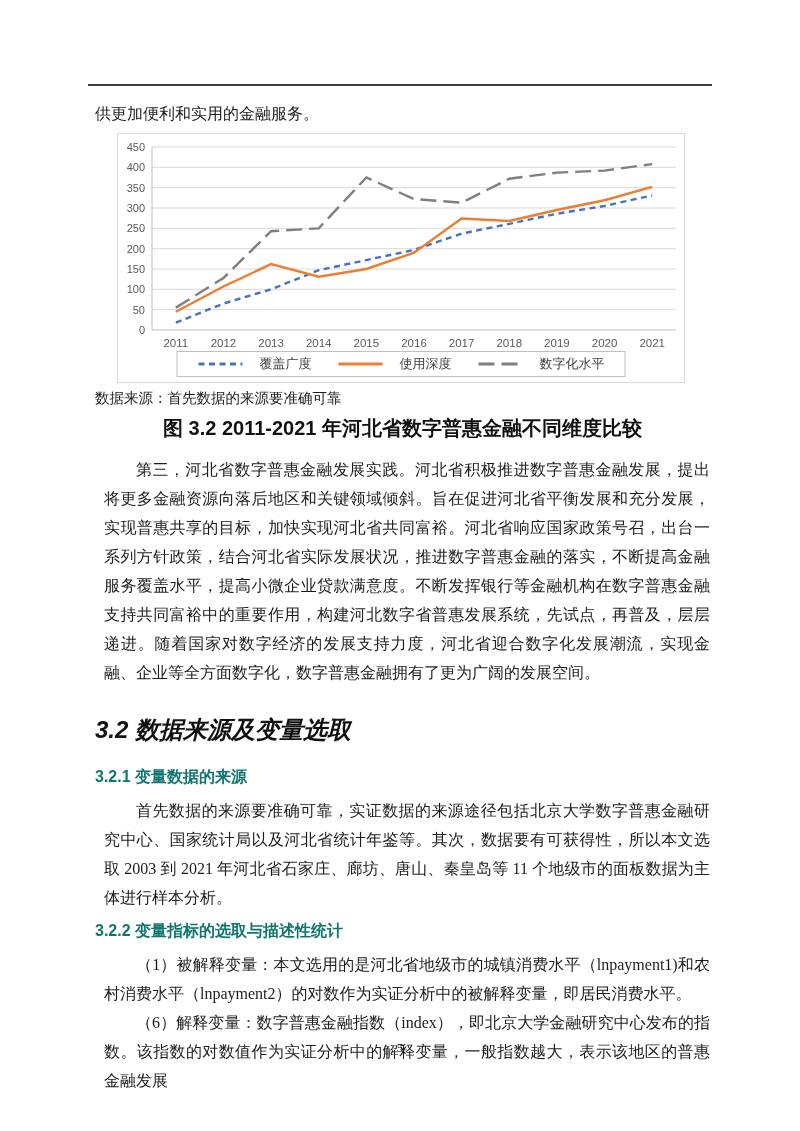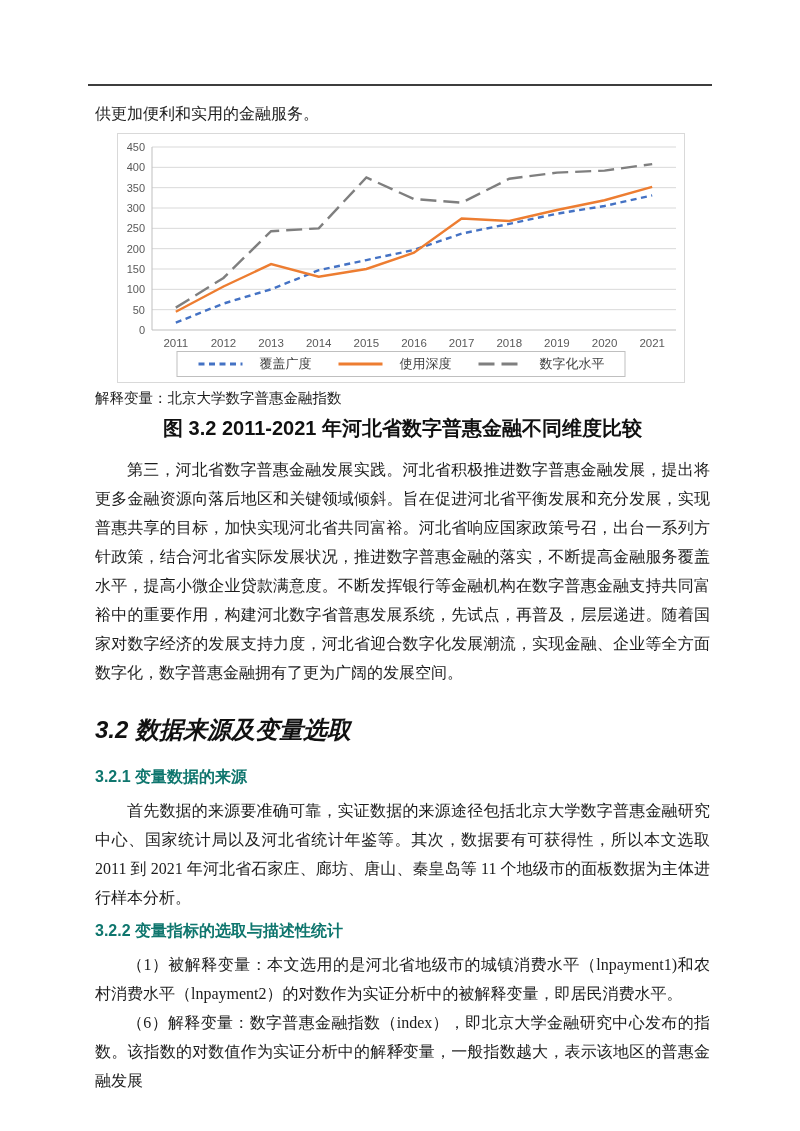--- a/index.html
+++ b/index.html
@@ -39,21 +39,21 @@
   }
   .legend-item{display:inline-flex;align-items:center;gap:16px;}
   .legend-label{font-size:13px;color:#404040;}
   .source-note{margin:5px 0 0 0;font-size:14.5px;line-height:20px;}
   .caption{
     margin:9px 0 0 0;text-align:center;
     font-family:"Liberation Sans","DejaVu Sans",sans-serif;
     font-weight:bold;font-size:20px;line-height:22px;color:#111;
   }
   .body-para{
-    margin:16px 0 0 0;
+    margin:16px 0 0 9px;
     font-size:16px;line-height:29px;
     text-align:justify;text-indent:2em;
   }
   .h-section{
     margin:30px 0 0 0;
     font-family:"Liberation Sans","DejaVu Sans",sans-serif;
     font-weight:bold;font-size:24px;line-height:26px;color:#111;font-style:italic;
   }
   .h-sub{
     margin:23px 0 0 0;
@@ -130,31 +130,31 @@
           </span>
           <span class="legend-item">
             <svg width="46" height="8">
               <line x1="1" y1="4" x2="45" y2="4" stroke="#7F7F7F" stroke-width="2.8" stroke-dasharray="16 7"></line>
             </svg>
             <span class="legend-label">数字化水平</span>
           </span>
         </div>
     </div>
 
-    <p class="source-note">解释变量：北京大学数字普惠金融指数</p>
+    <p class="source-note">数据来源：首先数据的来源要准确可靠</p>
 
     <p class="caption">图 3.2 2011-2021 年河北省数字普惠金融不同维度比较</p>
 
     <p class="body-para">第三，河北省数字普惠金融发展实践。河北省积极推进数字普惠金融发展，提出将更多金融资源向落后地区和关键领域倾斜。旨在促进河北省平衡发展和充分发展，实现普惠共享的目标，加快实现河北省共同富裕。河北省响应国家政策号召，出台一系列方针政策，结合河北省实际发展状况，推进数字普惠金融的落实，不断提高金融服务覆盖水平，提高小微企业贷款满意度。不断发挥银行等金融机构在数字普惠金融支持共同富裕中的重要作用，构建河北数字省普惠发展系统，先试点，再普及，层层递进。随着国家对数字经济的发展支持力度，河北省迎合数字化发展潮流，实现金融、企业等全方面数字化，数字普惠金融拥有了更为广阔的发展空间。</p>
 
     <h2 class="h-section">3.2 数据来源及变量选取</h2>
 
     <h3 class="h-sub">3.2.1 变量数据的来源</h3>
 
-    <p class="body-para para-tight">首先数据的来源要准确可靠，实证数据的来源途径包括北京大学数字普惠金融研究中心、国家统计局以及河北省统计年鉴等。其次，数据要有可获得性，所以本文选取 2011 到 2021 年河北省石家庄、廊坊、唐山、秦皇岛等 11 个地级市的面板数据为主体进行样本分析。</p>
+    <p class="body-para para-tight">首先数据的来源要准确可靠，实证数据的来源途径包括北京大学数字普惠金融研究中心、国家统计局以及河北省统计年鉴等。其次，数据要有可获得性，所以本文选取 2003 到 2021 年河北省石家庄、廊坊、唐山、秦皇岛等 11 个地级市的面板数据为主体进行样本分析。</p>
 
     <h3 class="h-sub para-tight">3.2.2 变量指标的选取与描述性统计</h3>
 
     <p class="body-para para-tight">（1）被解释变量：本文选用的是河北省地级市的城镇消费水平（lnpayment1)和农村消费水平（lnpayment2）的对数作为实证分析中的被解释变量，即居民消费水平。</p>
 
     <p class="body-para" style="margin-top:0;">（6）解释变量：数字普惠金融指数（index），即北京大学金融研究中心发布的指数。该指数的对数值作为实证分析中的解释变量，一般指数越大，表示该地区的普惠金融发展</p>
 
   </div>
 
   <div class="page-number">5</div>

